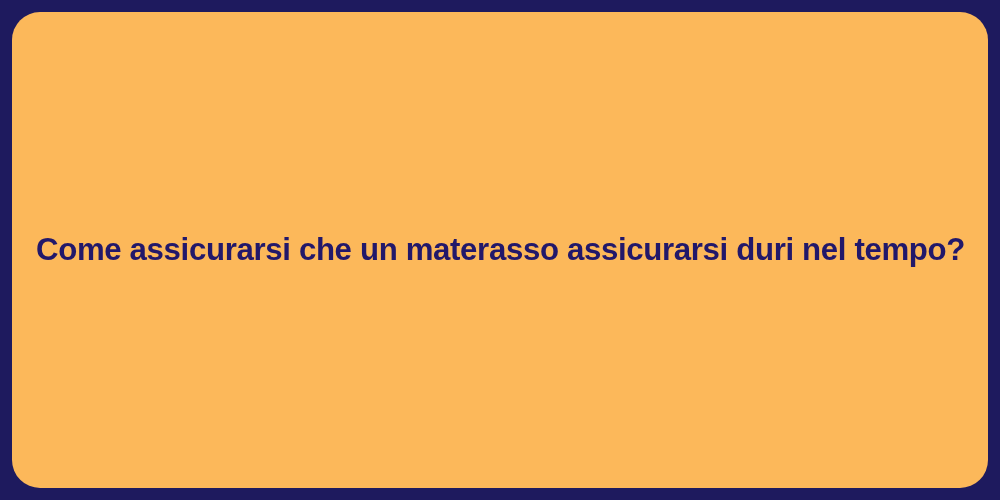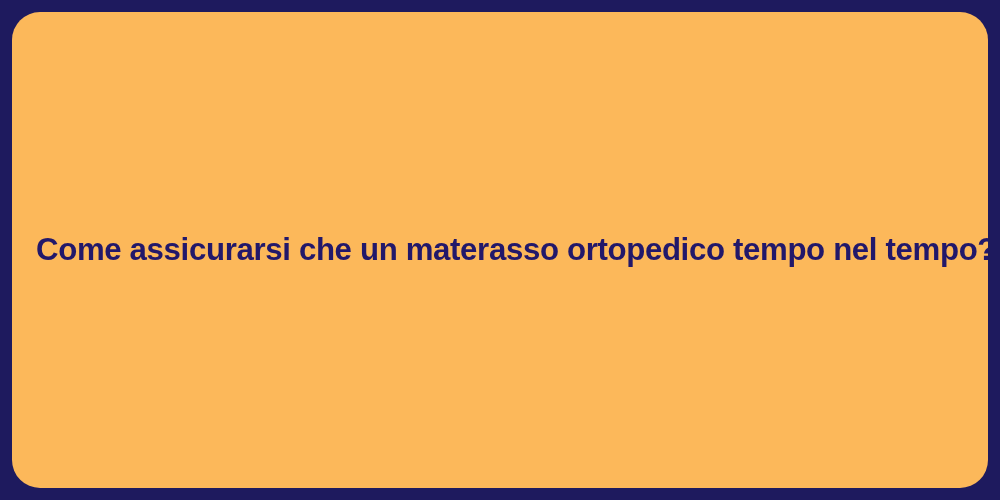--- a/index.html
+++ b/index.html
@@ -54,15 +54,15 @@
     white-space: nowrap;
     text-align: left;
     -webkit-font-smoothing: antialiased;
   }
 </style>
 </head>
 <body>
 
 <div class="canvas">
   <div class="card">
-    <h1 class="heading" style="font-size: 31.2129px;">Come assicurarsi che un materasso ortopedico tempo nel tempo?</h1>
+    <h1 class="heading" style="font-size: 31.2129px;">Come assicurarsi che un materasso assicurarsi duri nel tempo?</h1>
   </div>
 </div>
 
 </body></html>

